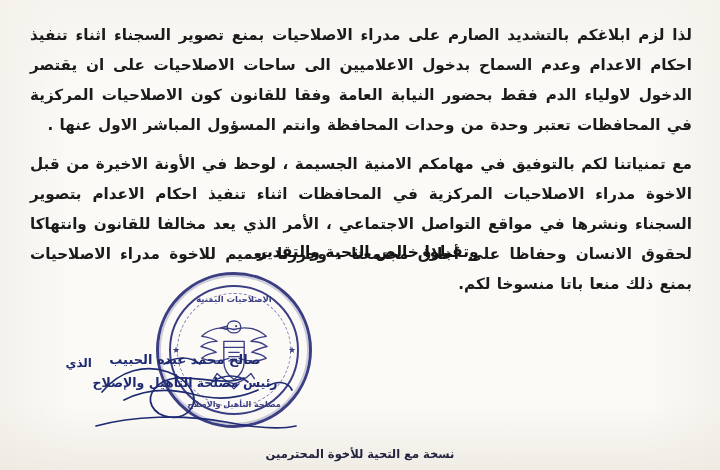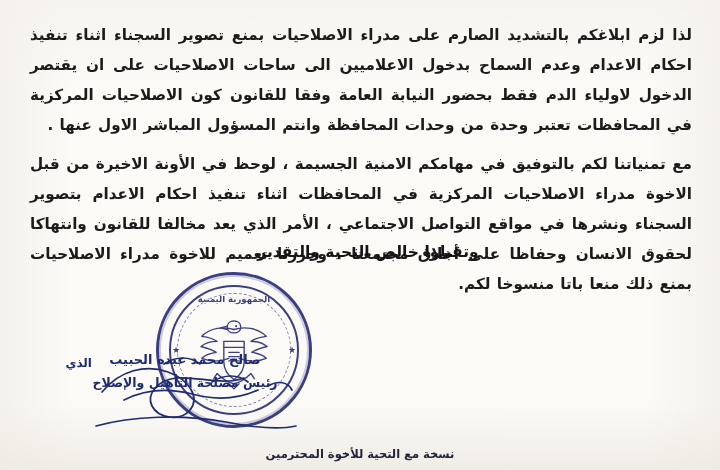--- a/index.html
+++ b/index.html
@@ -194,23 +194,24 @@
     <p class="para p2">لذا لزم ابلاغكم بالتشديد الصارم على مدراء الاصلاحيات بمنع تصوير السجناء اثناء تنفيذ احكام الاعدام وعدم السماح بدخول الاعلاميين الى ساحات الاصلاحيات على ان يقتصر الدخول لاولياء الدم فقط بحضور النيابة العامة وفقا للقانون كون الاصلاحيات المركزية في المحافظات تعتبر وحدة من وحدات المحافظة وانتم المسؤول المباشر الاول عنها .</p>
     <p class="para p1">مع تمنياتنا لكم بالتوفيق في مهامكم الامنية الجسيمة ، لوحظ في الأونة الاخيرة من قبل الاخوة مدراء الاصلاحيات المركزية في المحافظات اثناء تنفيذ احكام الاعدام بتصوير السجناء ونشرها في مواقع التواصل الاجتماعي ، الأمر الذي يعد مخالفا للقانون وانتهاكا لحقوق الانسان وحفاظا على أخلاق مجتمعنا . وحررنا تعميم للاخوة مدراء الاصلاحيات بمنع ذلك منعا باتا منسوخا لكم.</p>
   </div>
 
   <div id="closing">وتقبلوا خالص التحية والتقدير</div>
 
   <div id="stamp">
     <div class="ring-outer"></div>
     <div class="ring-inner"></div>
     <div class="ring-dotted"></div>
-    <div class="stamp-top-text">الجمهورية اليمنية</div>
+    <div class="stamp-top-text">الاصلاحيات اليمنية</div>
     <div class="stamp-star star-left">★</div>
     <div class="stamp-star star-right">★</div>
+    <div class="stamp-bottom-text">مصلحة التأهيل والإصلاح</div>
     <svg class="emblem" viewBox="0 0 100 92">
       <g fill="none" stroke="#2c2f7a" stroke-width="1.6" stroke-linejoin="round" stroke-linecap="round">
 
         <path d="M50 20 C38 16 22 18 12 28 C20 29 26 31 30 34 C22 34 16 36 11 40 C19 42 25 44 29 47 C22 48 16 50 12 54 C22 58 34 58 44 54"></path>
         <path d="M50 20 C62 16 78 18 88 28 C80 29 74 31 70 34 C78 34 84 36 89 40 C81 42 75 44 71 47 C78 48 84 50 88 54 C78 58 66 58 56 54"></path>
 
         <path d="M50 10 C45 10 42 13 42 17 C42 21 45 24 50 24 C55 24 58 21 58 17 C58 13 55 10 50 10 Z"></path>
         <path d="M42 16 L34 18 L42 20"></path>
         <circle cx="52.5" cy="16" r="1.2" fill="#2c2f7a" stroke="none"></circle>
 

